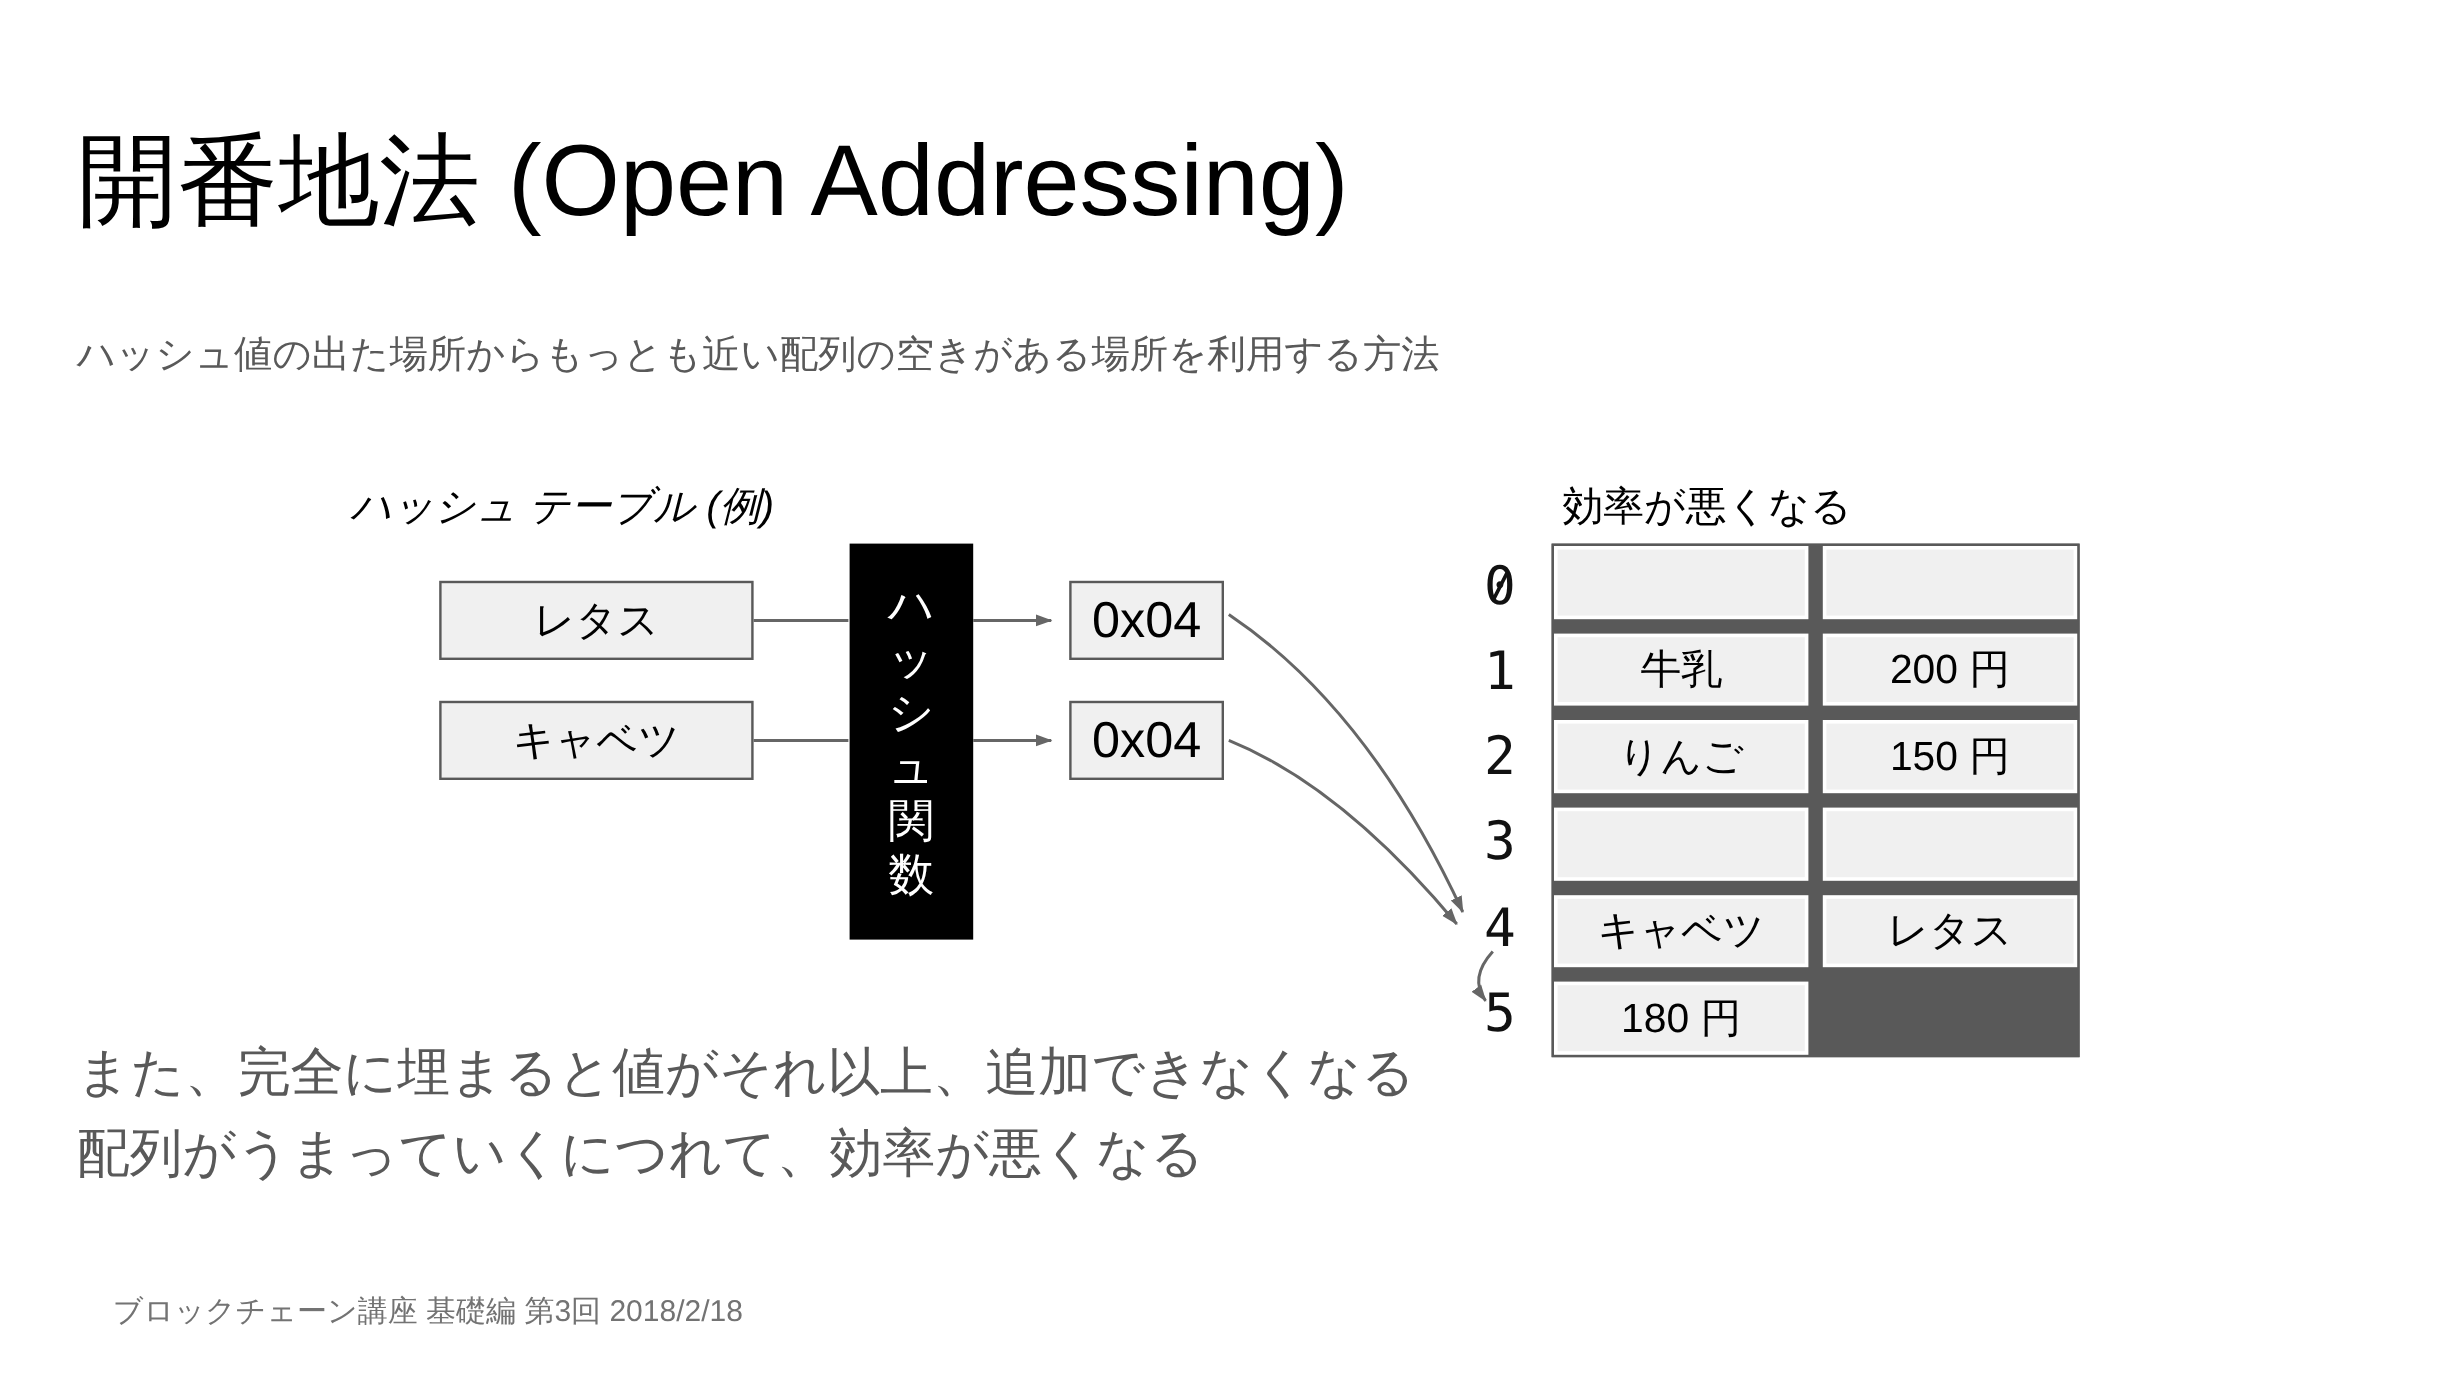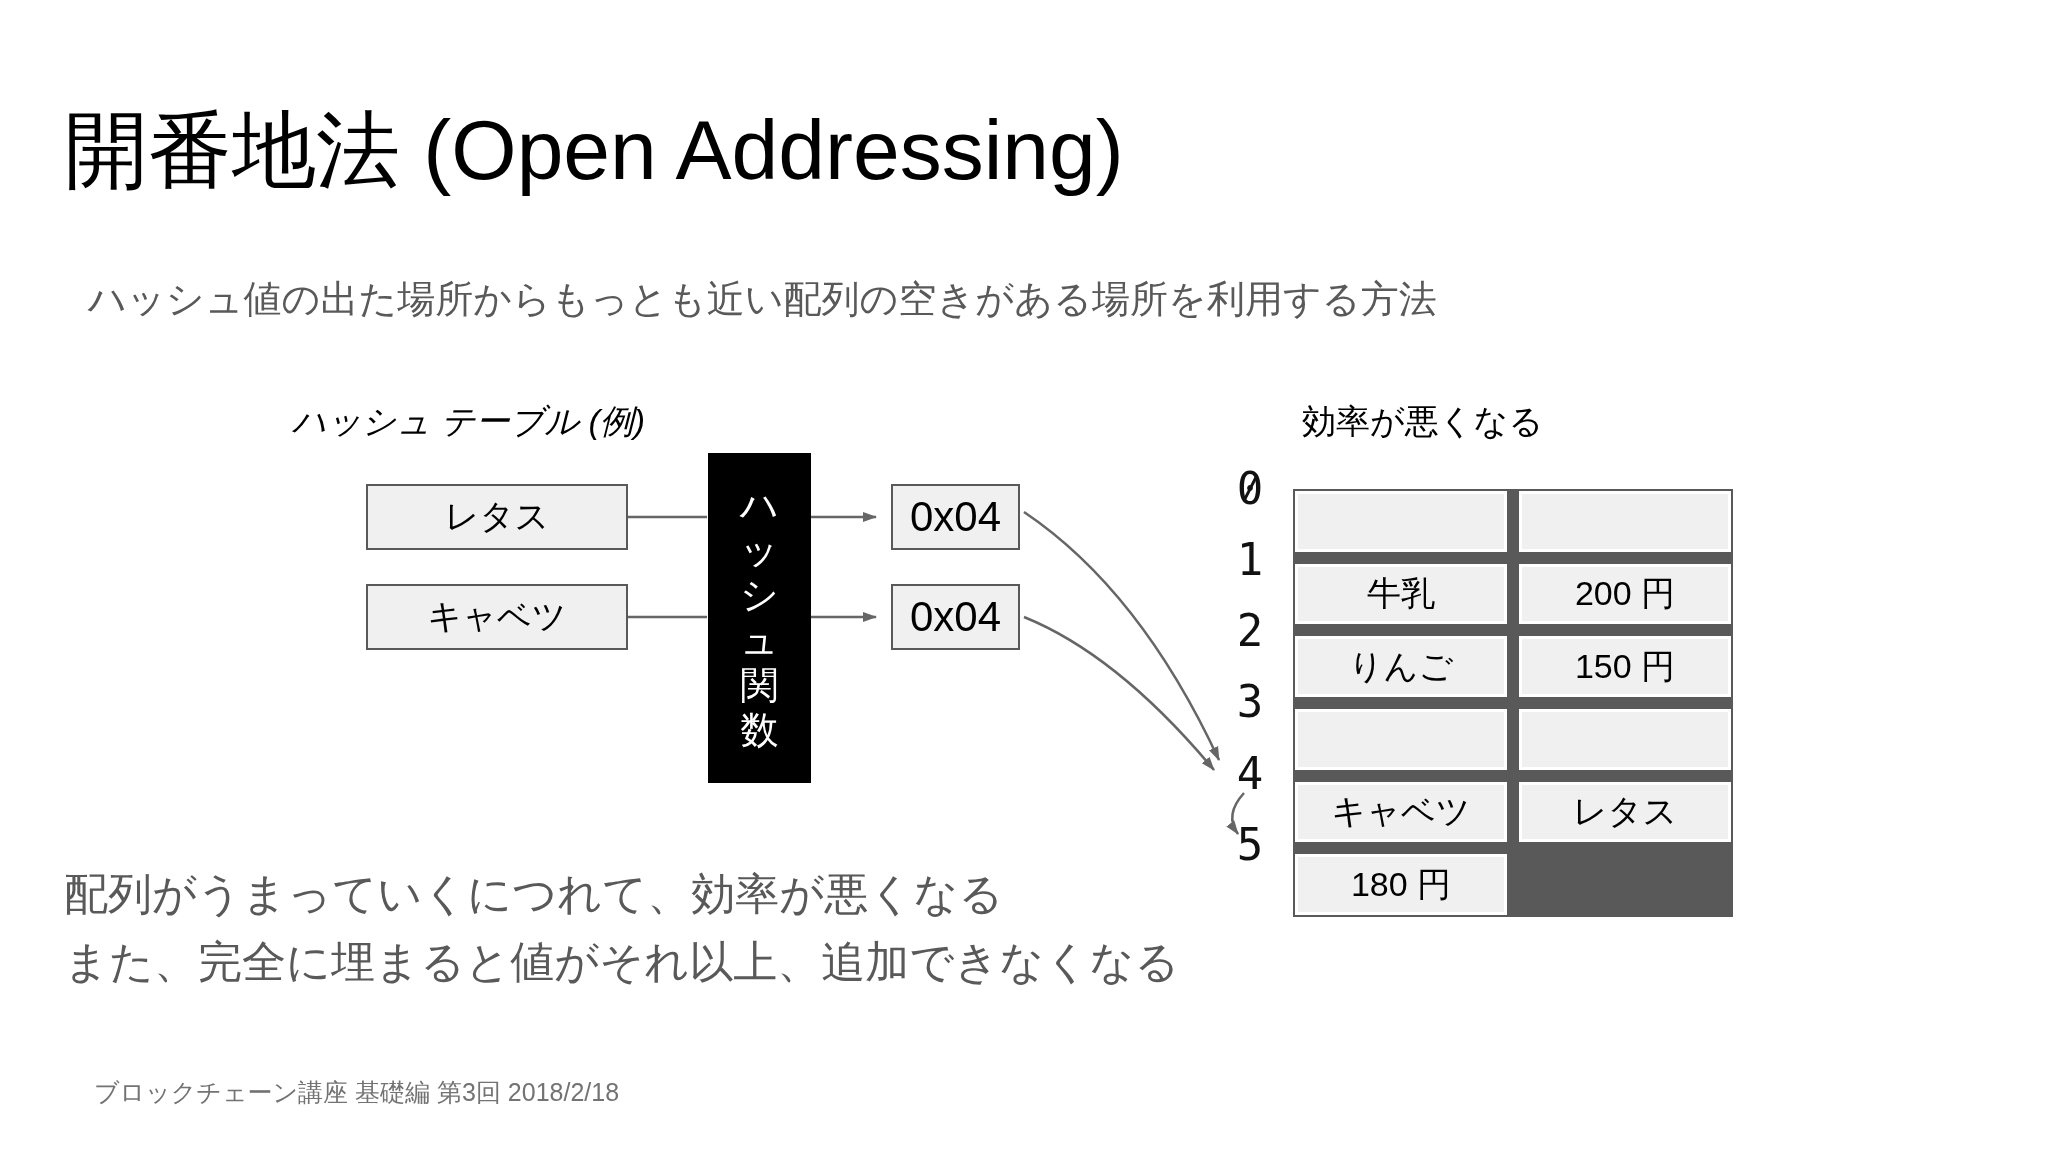--- a/index.html
+++ b/index.html
@@ -17,24 +17,23 @@
     position: absolute;
     left: 64px; top: 106px;
     font-size: 84px;
     line-height: 1.05;
     color: #000000;
     white-space: nowrap;
   }
   .subtitle {
     position: absolute;
     left: 64px; top: 274px;
-    font-size: 38px;
+    font-size: 32px;
     color: #595959;
     white-space: nowrap;
-    margin-left: 24px;
   }
   .diagram-label {
     position: absolute;
     font-size: 34px;
     color: #000000;
     white-space: nowrap;
   }
   .lbl-hash-table { left: 292px; top: 399px; font-style: italic; }
   .lbl-array     { left: 1302px; top: 399px; }
 
@@ -99,21 +98,20 @@
   .atable {
     position: absolute;
     left: 1293px; top: 453px;
     width: 440px; height: 428px;
     display: grid;
     grid-template-columns: 1fr 1fr;
     grid-template-rows: repeat(6, 1fr);
     gap: 12px;
     background: #595959;
     border: 2.5px solid #595959;
-    margin-top: 36px;
   }
   .acell { background: #ffffff; padding: 3px; }
   .acell-fill {
     width: 100%; height: 100%;
     background: #f0f0f0;
     display: flex;
     align-items: center;
     justify-content: center;
     font-size: 34px;
     color: #000;
@@ -232,21 +230,21 @@
       </div>
     <div class="acell">
         <div class="acell-fill">レタス</div>
       </div>
     <div class="acell">
         <div class="acell-fill">180 円</div>
       </div>
   </div>
 
   <div class="notes">
+    <div>また、完全に埋まると値がそれ以上、追加できなくなる</div>
     <div>配列がうまっていくにつれて、効率が悪くなる</div>
-    <div>また、完全に埋まると値がそれ以上、追加できなくなる</div>
   </div>
 
   <div class="footer">ブロックチェーン講座 基礎編 第3回 2018/2/18</div>
 
   <div class="page-num">26</div>
 
 </div>
 
 </body></html>

